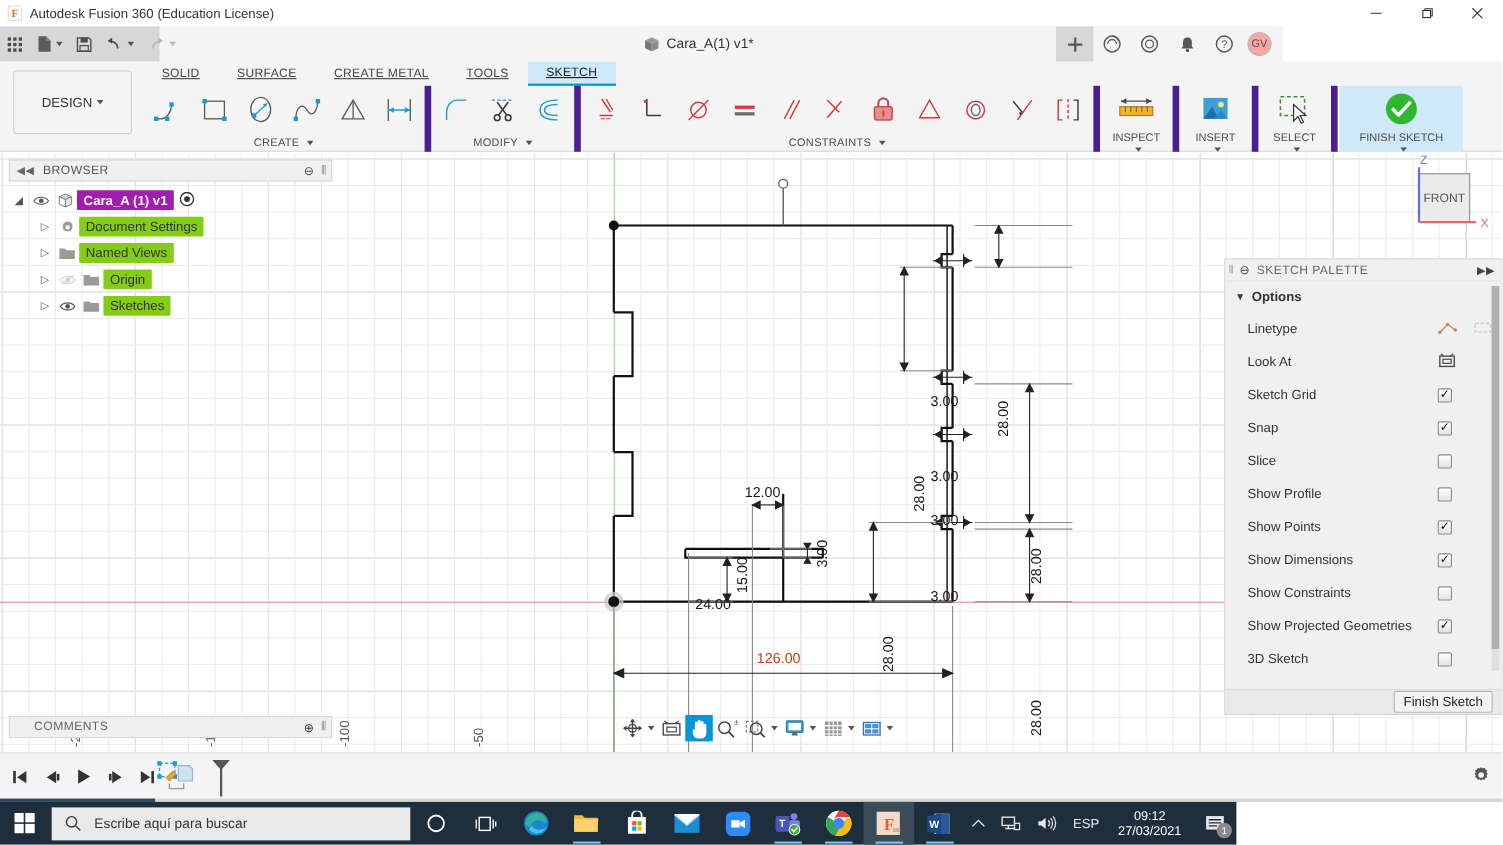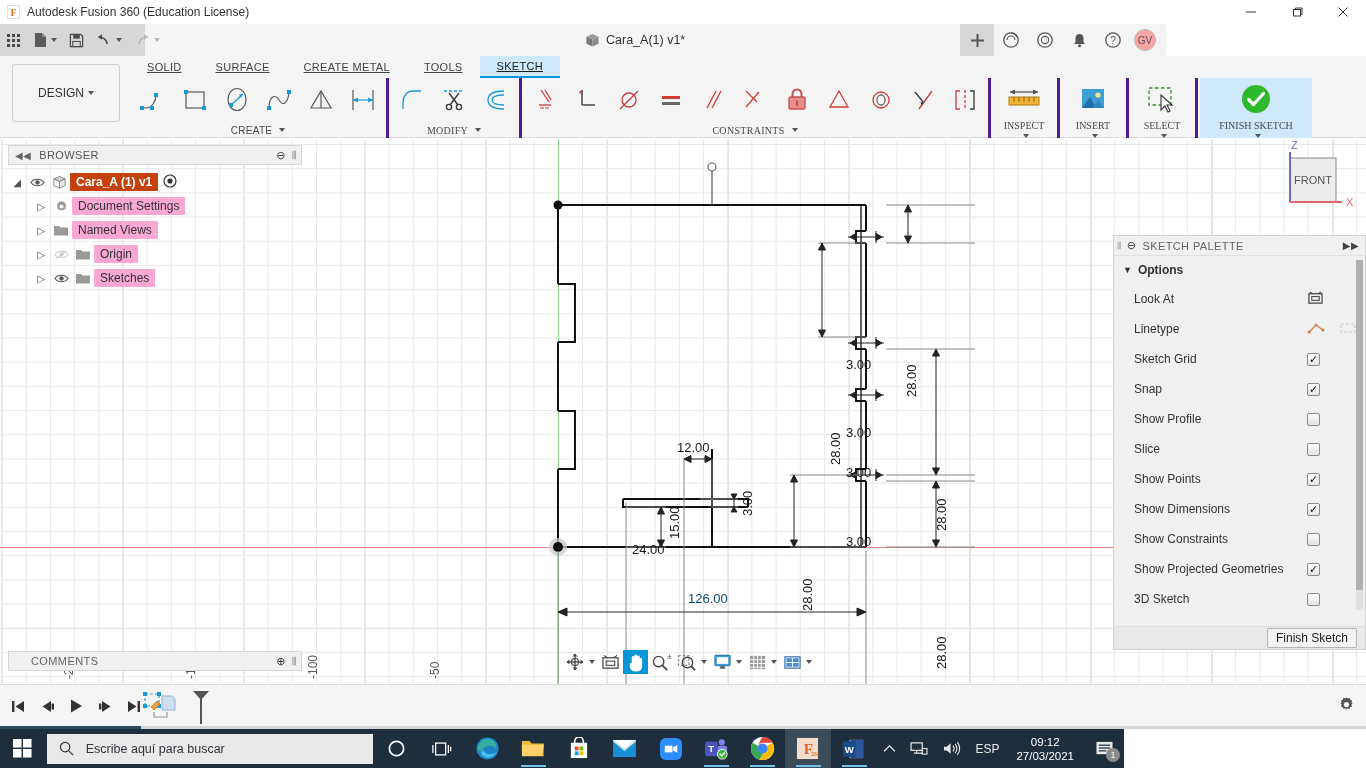--- a/index.html
+++ b/index.html
@@ -72,21 +72,21 @@
 
   .tabs { position:absolute; left:130px; top:0px; height:22px; display:flex; }
   .tab {
     height:22px; padding:0 17px; display:flex; align-items:center;
     font-size:11px; color:#444; letter-spacing:.3px;text-decoration:underline;
   }
   .tab.active { background:#cfe9fa; border-bottom:2px solid #0696d7; color:#1a1a1a; }
 
   .panels { position:absolute; left:130px; top:22px; height:60px; display:flex; align-items:flex-end; }
   .panel { height:60px; display:flex; flex-direction:column; position:relative; padding:0 2px; }
-  .panel + .panel { border-left:3px solid #4c1d95;font-family:Liberation Serif, serif; }
+  .panel + .panel { border-left:6px solid #4c1d95; }
   .panel .icons { display:flex; align-items:center; height:44px; }
   .panel .plabel {
     height:16px; display:flex; align-items:center; justify-content:center;
     font-size:10px; color:#4a4a4a; letter-spacing:.3px; gap:3px;
   }
   .tool { width:42px; height:44px; display:flex; align-items:center; justify-content:center; }
   .bigtool { width:62px; height:60px; display:flex; flex-direction:column; align-items:center; }
   .bigtool .ic { height:44px; display:flex; align-items:center; }
   .bigtool .lb { font-size:10px; color:#4a4a4a; display:flex; align-items:center; gap:3px;flex-direction:column; }
   .bigtool.finish { background:#cfe9fa; width:112px; }
@@ -128,22 +128,22 @@
   }
   .browser .collapse { margin:0 8px 0 6px; color:#666; font-size:10px; }
   .browser .dot { margin-left:auto; margin-right:6px; font-size:11px; color:#444; }
   .browser .grip { margin-right:4px; color:#8a8a8a; font-size:11px; }
 
   .tree { position:absolute; left:8px; top:170px; width:290px; }
   .trow { height:24px; display:flex; align-items:center; font-size:12px; color:#333; }
   .trow .arrow { width:18px; text-align:center; color:#555; font-size:10px; }
   .trow .eye { width:22px; display:flex; align-items:center; justify-content:center; }
   .trow .ic { width:22px; display:flex; align-items:center; justify-content:center; }
-  .trow .lbl { padding:2px 6px; background:#f9a8d4; border-radius:1px; }
-  .trow.selected .lbl { background:#c2410c; color:#fff; font-weight:bold; }
+  .trow .lbl { padding:2px 6px; background:#84cc16; border-radius:1px; }
+  .trow.selected .lbl { background:#a21caf; color:#fff; font-weight:bold; }
   .trow .radio { margin-left:5px; }
 
   .comments {
     position:absolute; left:8px; top:651px; width:294px; height:20px;
     background:#f0f0f0; border:1px solid #d6d6d6;
     display:flex; align-items:center; font-size:11px; color:#666; letter-spacing:.4px;
   }
   .comments .lbl { margin-left:22px; }
   .comments .plus { margin-left:auto; margin-right:6px; font-size:11px; color:#333;}
   .comments .grip { margin-right:4px; color:#8a8a8a; font-size:11px; }
@@ -775,21 +775,21 @@
     <div style="position:absolute;left:846px;top:286px;font-size:13px;color:#1a1a1a;">3.00</div>
     <div style="position:absolute;left:846px;top:326px;font-size:13px;color:#1a1a1a;">3.00</div>
     <div style="position:absolute;left:934px;top:392px;font-size:13px;color:#1a1a1a;transform:rotate(-90deg);transform-origin:left top;">28.00</div>
     <div style="position:absolute;left:846px;top:395px;font-size:13px;color:#1a1a1a;">3.00</div>
     <div style="position:absolute;left:800px;top:472px;font-size:13px;color:#1a1a1a;transform:rotate(-90deg);transform-origin:left top;">28.00</div>
     <div style="position:absolute;left:934px;top:530px;font-size:13px;color:#1a1a1a;transform:rotate(-90deg);transform-origin:left top;">28.00</div>
     <div style="position:absolute;left:677px;top:301px;font-size:13px;color:#1a1a1a;">12.00</div>
     <div style="position:absolute;left:740px;top:377px;font-size:13px;color:#1a1a1a;transform:rotate(-90deg);transform-origin:left top;">3.00</div>
     <div style="position:absolute;left:667px;top:400px;font-size:13px;color:#1a1a1a;transform:rotate(-90deg);transform-origin:left top;">15.00</div>
     <div style="position:absolute;left:632px;top:403px;font-size:13px;color:#1a1a1a;">24.00</div>
-    <div style="position:absolute;left:688px;top:452px;font-size:13px;color:#0c4a6e;">126.00</div>
+    <div style="position:absolute;left:688px;top:452px;font-size:13px;color:#c2410c;">126.00</div>
 
     <svg class="viewcube" viewBox="0 0 92 88">
       <rect x="22" y="18" width="46" height="44" fill="#ececec" stroke="#9a9a9a" stroke-width="1.2"></rect>
       <text x="45" y="44" font-size="11" text-anchor="middle" fill="#555" font-family="Liberation Sans">FRONT</text>
       <line x1="22" y1="12" x2="22" y2="62" stroke="#6a6ae0" stroke-width="2"></line>
       <line x1="22" y1="62" x2="74" y2="62" stroke="#e06a6a" stroke-width="2"></line>
       <text x="23" y="9" font-size="11" fill="#6a6ae0" font-family="Liberation Sans">Z</text>
       <text x="78" y="66" font-size="11" fill="#e06a6a" font-family="Liberation Sans">X</text>
     </svg>
 
@@ -894,34 +894,20 @@
         <span class="exp">▶▶</span>
       </div>
       <div class="pal-body">
         <div class="pal-scroll">
             <i></i>
           </div>
 
         <div class="pal-section">
           <span class="tri">▼</span>
           <span>Options</span>
-        </div>
-
-        <div class="pal-row">
-          <span class="rl">Look At</span>
-          <span class="ctl">
-            <span>
-              <svg width="17" height="15" viewBox="0 0 18 16">
-                  <rect x="2" y="4" width="14" height="10" fill="none" stroke="#444" stroke-width="1.3"></rect>
-                  <rect x="5" y="7" width="8" height="4" fill="none" stroke="#444" stroke-width="1.1"></rect>
-                  <line x1="3" y1="2" x2="6" y2="4" stroke="#444" stroke-width="1.1"></line>
-                  <line x1="15" y1="2" x2="12" y2="4" stroke="#444" stroke-width="1.1"></line>
-                </svg>
-            </span>
-          </span>
         </div>
 
         <div class="pal-row">
           <span class="rl">Linetype</span>
           <span class="ctl">
             <span>
               <svg width="18" height="14" viewBox="0 0 18 14">
                   <path d="M2 11 L9 4 L16 9" fill="none" stroke="#d08050" stroke-width="1.2"></path>
                   <circle cx="2" cy="11" r="1.5" fill="#d08050"></circle>
                   <circle cx="9" cy="4" r="1.5" fill="#d08050"></circle>
@@ -930,39 +916,53 @@
             </span>
             <span>
               <svg width="18" height="14" viewBox="0 0 18 14">
                   <rect x="2" y="3" width="14" height="8" fill="none" stroke="#c9c9c9" stroke-width="1.2" stroke-dasharray="3 2"></rect>
                 </svg>
             </span>
           </span>
         </div>
 
         <div class="pal-row">
+          <span class="rl">Look At</span>
+          <span class="ctl">
+            <span>
+              <svg width="17" height="15" viewBox="0 0 18 16">
+                  <rect x="2" y="4" width="14" height="10" fill="none" stroke="#444" stroke-width="1.3"></rect>
+                  <rect x="5" y="7" width="8" height="4" fill="none" stroke="#444" stroke-width="1.1"></rect>
+                  <line x1="3" y1="2" x2="6" y2="4" stroke="#444" stroke-width="1.1"></line>
+                  <line x1="15" y1="2" x2="12" y2="4" stroke="#444" stroke-width="1.1"></line>
+                </svg>
+            </span>
+          </span>
+        </div>
+
+        <div class="pal-row">
           <span class="rl">Sketch Grid</span>
           <span class="ctl">
               <span class="chk">✓</span>
             </span>
         </div>
         <div class="pal-row">
           <span class="rl">Snap</span>
           <span class="ctl">
               <span class="chk">✓</span>
             </span>
         </div>
         <div class="pal-row">
-          <span class="rl">Show Profile</span>
+          <span class="rl">Slice</span>
           <span class="ctl">
               <span class="chk"></span>
             </span>
         </div>
         <div class="pal-row">
-          <span class="rl">Slice</span>
+          <span class="rl">Show Profile</span>
           <span class="ctl">
               <span class="chk"></span>
             </span>
         </div>
         <div class="pal-row">
           <span class="rl">Show Points</span>
           <span class="ctl">
               <span class="chk">✓</span>
             </span>
         </div>

